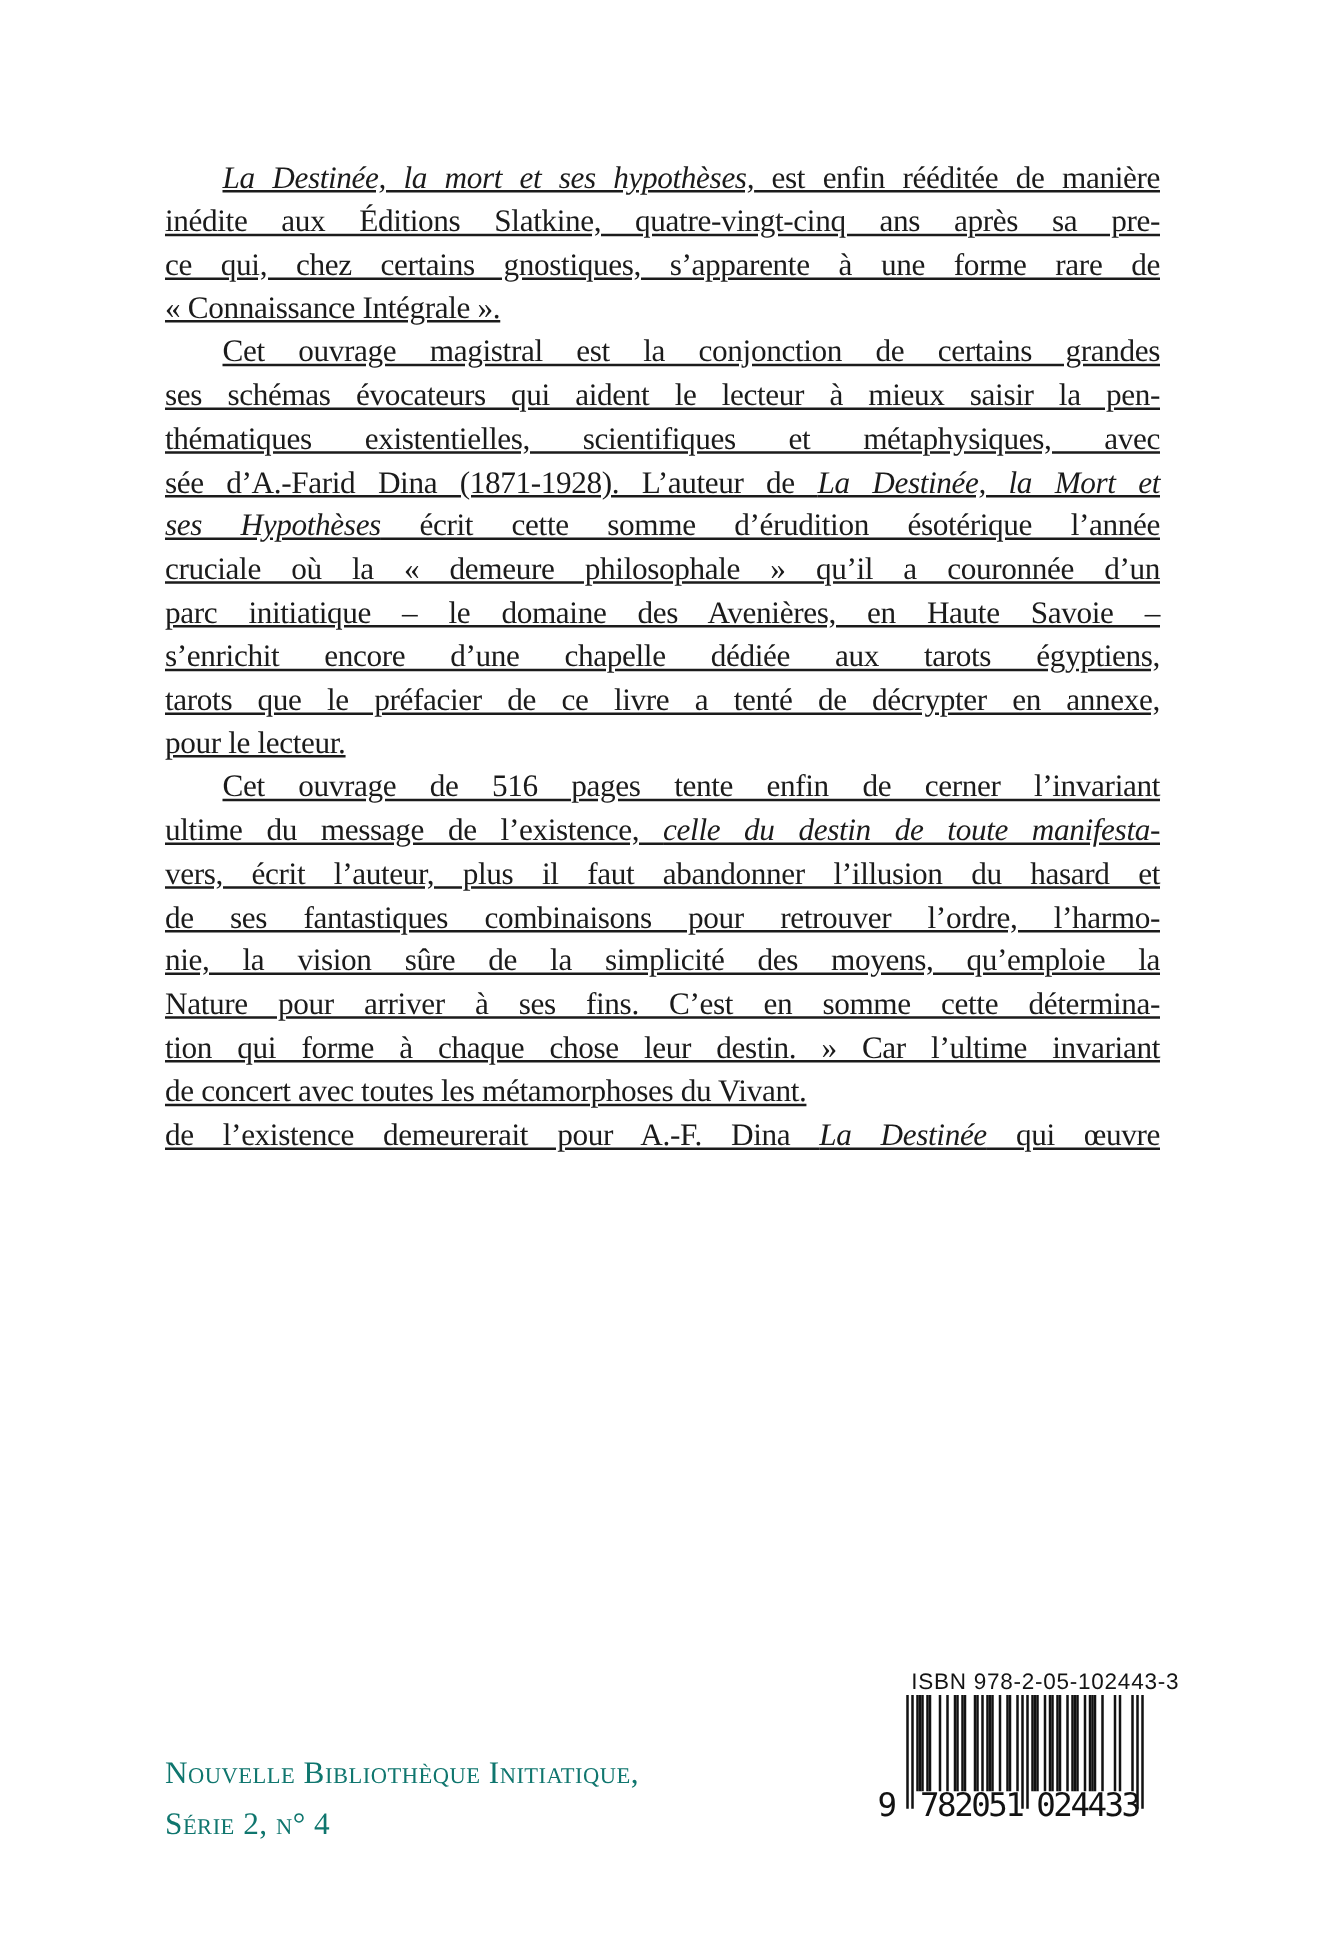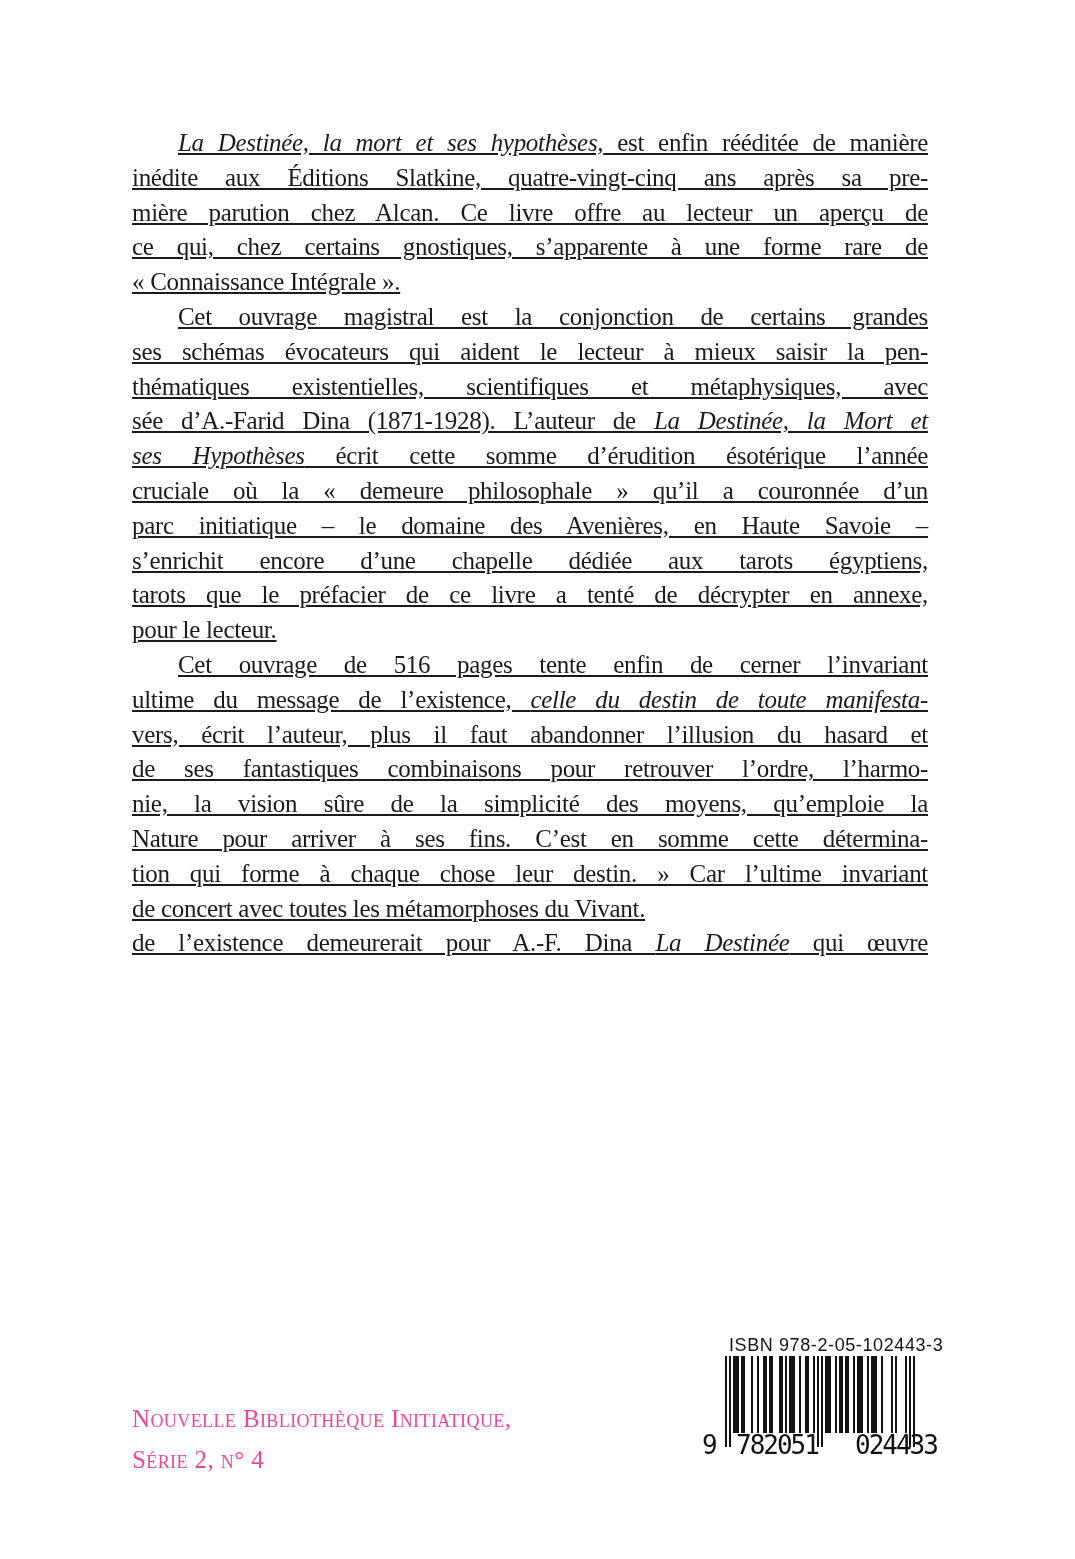--- a/index.html
+++ b/index.html
@@ -32,21 +32,21 @@
   .body-text i { font-style: italic; }
 
   
   .imprint {
     position: absolute;
     left: 132px; top: 1398px;
     font-size: 25px;
     line-height: 41px;
     font-variant: small-caps;
     letter-spacing: 0.4px;
-    color: #ec4899;
+    color: #0f766e;
   }
 
   
   .barcode-block {
     position: absolute;
     left: 695px; top: 1335px;
     width: 240px; height: 125px;
   }
   .isbn-label {
     position: absolute;
@@ -72,29 +72,28 @@
     position: absolute;
     font-family: "DejaVu Sans Mono", monospace;
     font-size: 26px;
     letter-spacing: -2px;
     color: #121212;
     top: 95px;
     white-space: nowrap;
   }
   .bc-first  { left: 7px;   }
   .bc-group1 { left: 41px; text-align: right;  }
-  .bc-group2 { left: 134px; margin-left: 26px; }
+  .bc-group2 { left: 134px; }
 </style>
 </head>
 <body>
 
 <div class="body-text">
     <div class="line first"><i>La Destinée, la mort et ses hypothèses,</i><span> est enfin rééditée de manière</span></div>
     <div class="line"><span>inédite aux Éditions Slatkine, quatre-vingt-cinq ans après sa pre-</span></div>
-    <div class="line"><span>mière parution chez Alcan. Ce livre offre au lecteur un aperçu de</span></div>
     <div class="line"><span>ce qui, chez certains gnostiques, s’apparente à une forme rare de</span></div>
     <div class="line last"><span>« Connaissance Intégrale ».</span></div>
     <div class="line first"><span>Cet ouvrage magistral est la conjonction de certains grandes</span></div>
     <div class="line"><span>ses schémas évocateurs qui aident le lecteur à mieux saisir la pen-</span></div>
     <div class="line"><span>thématiques existentielles, scientifiques et métaphysiques, avec</span></div>
     <div class="line"><span>sée d’A.-Farid Dina (1871-1928). L’auteur de </span><i>La Destinée, la Mort et</i></div>
     <div class="line"><i>ses Hypothèses</i><span> écrit cette somme d’érudition ésotérique l’année</span></div>
     <div class="line"><span>cruciale où la « demeure philosophale » qu’il a couronnée d’un</span></div>
     <div class="line"><span>parc initiatique – le domaine des Avenières, en Haute Savoie –</span></div>
     <div class="line"><span>s’enrichit encore d’une chapelle dédiée aux tarots égyptiens,</span></div>

